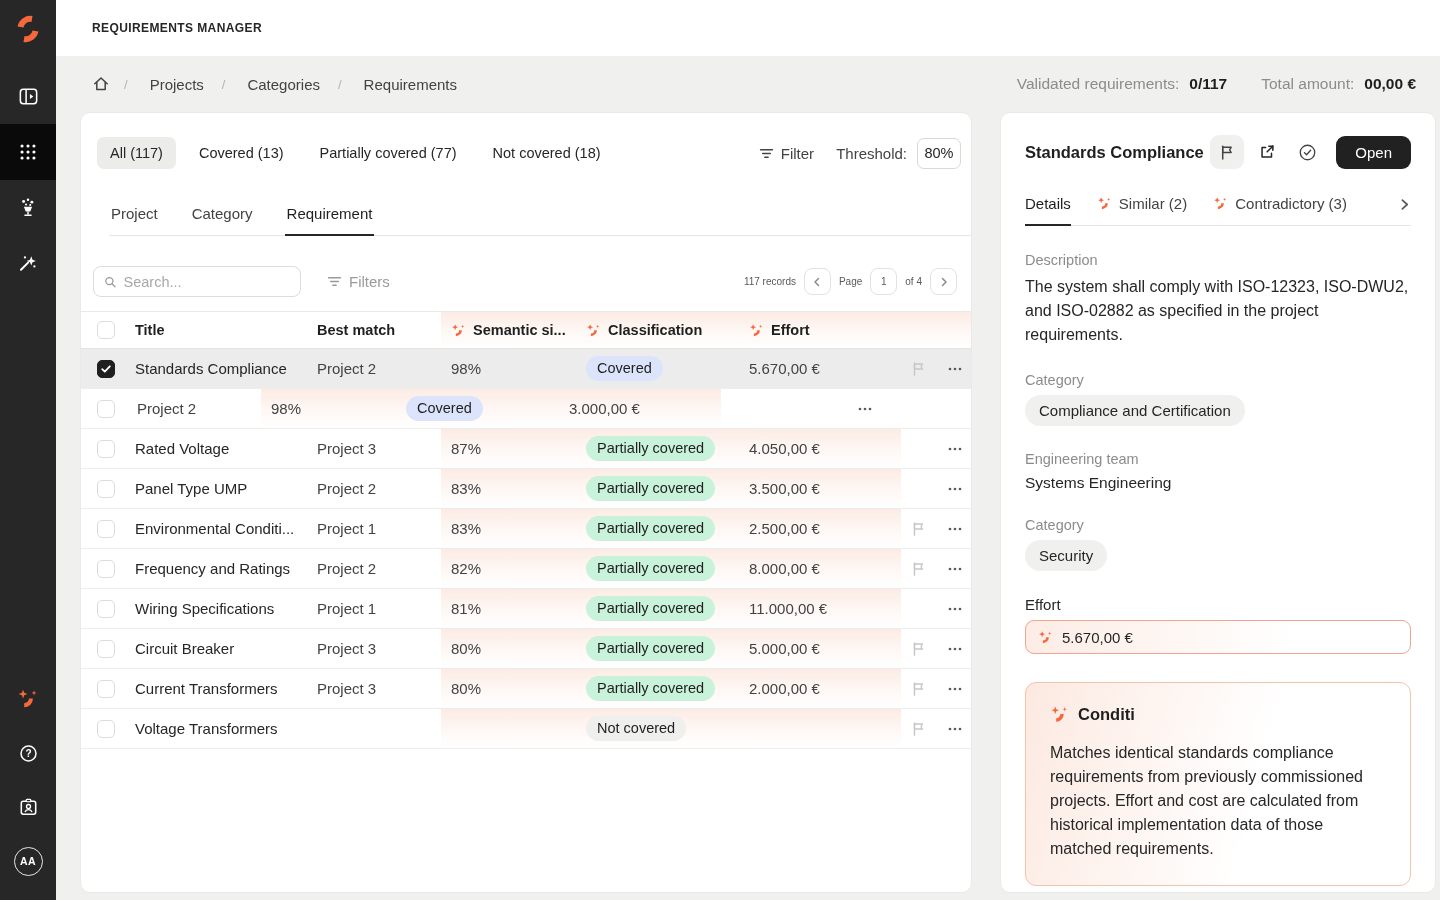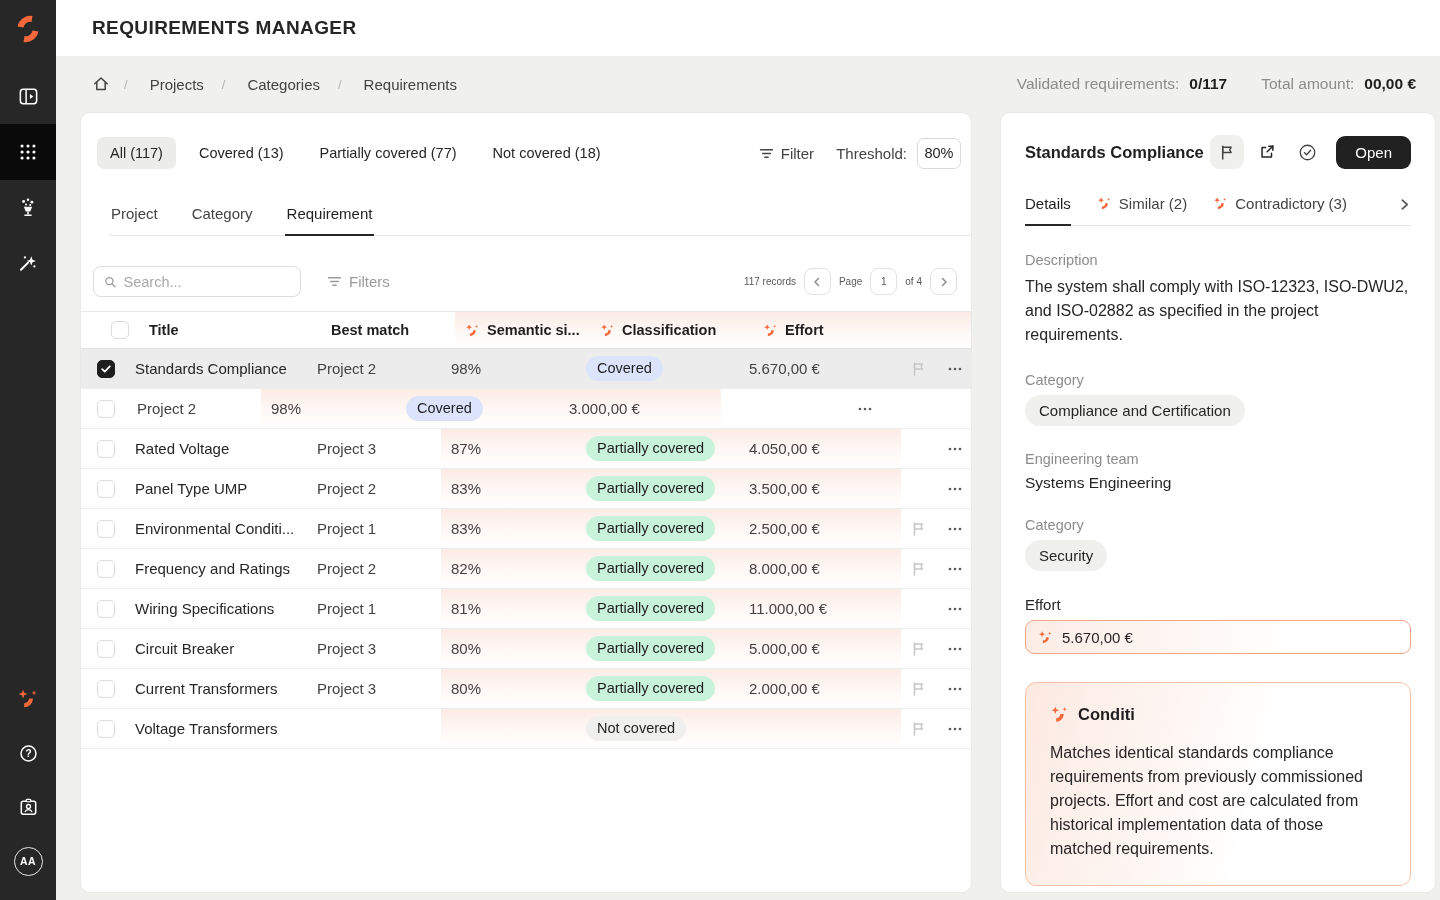--- a/index.html
+++ b/index.html
@@ -11,21 +11,21 @@
   .side-logo { margin-top:12px; width:34px; height:34px; display:flex; align-items:center; justify-content:center; }
   .side-nav { margin-top:22px; width:56px; display:flex; flex-direction:column; }
   .side-item { width:56px; height:56px; display:flex; align-items:center; justify-content:center; cursor:pointer; }
   .side-item.active { background:#0a0a0a; }
   .side-bottom { margin-top:auto; width:56px; display:flex; flex-direction:column; align-items:center; padding-bottom:12px; }
   .side-bottom .side-item { height:54px; }
   .avatar-circle { width:29px; height:29px; border-radius:50%; border:1.5px solid #e8e8e8; color:#fff; font-size:10.5px; font-weight:bold; display:flex; align-items:center; justify-content:center; letter-spacing:.3px; }
 
   
   .topbar { position:absolute; left:56px; top:0; width:1384px; height:56px; background:#ffffff; display:flex; align-items:center; padding-left:36px; }
-  .topbar h1 { font-size:19px; font-weight:bold; color:#262626; letter-spacing:.4px; }
+  .topbar h1 { font-size:12px; font-weight:bold; color:#262626; letter-spacing:.4px; }
 
   
   .crumbband { position:absolute; left:56px; top:56px; width:1384px; height:56px; display:flex; align-items:center; padding:0 24px 0 36px; color:#434343; font-size:15px; }
   .crumb { display:flex; align-items:center; gap:0; }
   .crumb-item { padding:0 4px; cursor:pointer; }
   .crumb-sep { color:#b3b3b3; padding:0 18px 0 14px; font-size:13px; }
   .home-btn { display:flex; align-items:center; }
   .stats { margin-left:auto; display:flex; align-items:center; gap:10px; font-size:15.5px; }
   .stats .lbl { color:#8c8c8c; }
   .stats .val { color:#1f1f1f; font-weight:bold; }
@@ -57,21 +57,21 @@
   .search-box input::placeholder { color:#a8a8a8; }
   .filters-lnk { display:flex; align-items:center; gap:7px; color:#9a9a9a; font-size:15px; margin-left:26px; cursor:pointer; }
   .pager { margin-left:auto; display:flex; align-items:center; gap:8px; color:#595959; font-size:10px; }
   .pg-btn { width:27px; height:27px; border:1px solid #e2e2e0; border-radius:8px; display:flex; align-items:center; justify-content:center; cursor:pointer; background:#fff; color:#8c8c8c; }
   .pg-box { width:27px; height:27px; border:1px solid #e2e2e0; border-radius:8px; display:flex; align-items:center; justify-content:center; color:#595959; }
   .pg-word { color:#595959; }
 
   
   .table { margin-top:14px; }
   .trow, .thead { display:flex; width:892px; align-items:stretch; }
-  .thead { height:38px; border-top:1px solid #e9e9e7; border-bottom:1px solid #e3e3e1;padding-left:14px; }
+  .thead { height:38px; border-top:1px solid #e9e9e7; border-bottom:1px solid #e3e3e1; }
   .trow { height:40px; border-bottom:1px solid #ededeb; cursor:pointer; }
   .trow.selected { background:#ececec; }
   .trow.selected .ai-bg { background:none; }
   .cell { display:flex; align-items:center; font-size:15px; color:#434343; overflow:hidden; white-space:nowrap; }
   .thead .cell { font-weight:bold; color:#1f1f1f; font-size:14.5px; gap:7px; }
   .c-check { width:44px; padding-left:16px; }
   .c-title { width:180px; padding-left:10px; color:#262626; }
   .thead .c-title { color:#1f1f1f; }
   .c-match { width:136px; padding-left:12px; }
   .c-sem { width:135px; padding-left:10px; }

